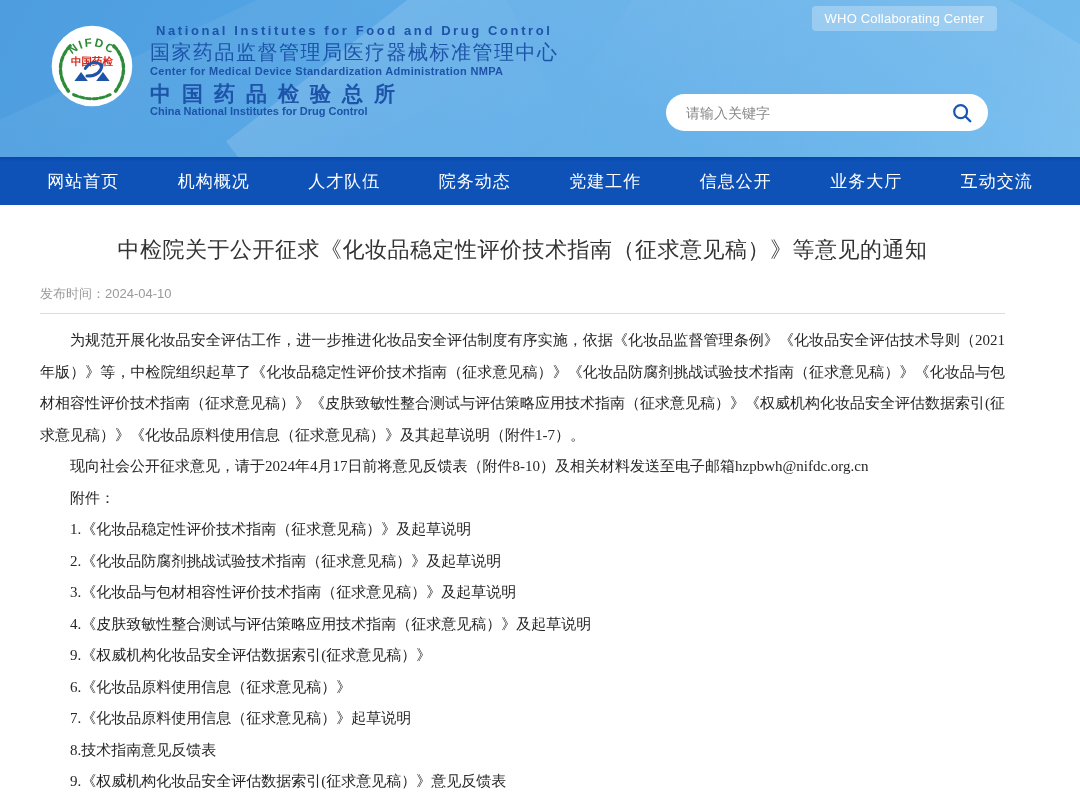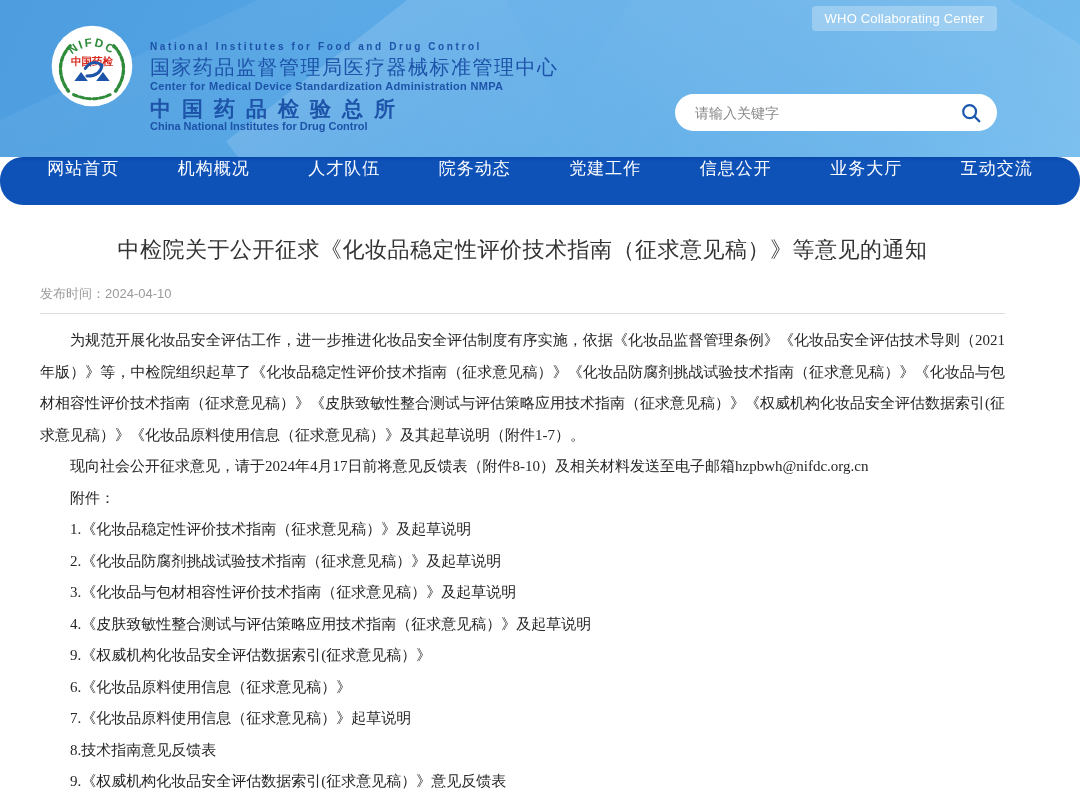--- a/index.html
+++ b/index.html
@@ -19,53 +19,52 @@
   }
   .streak { position:absolute; background:linear-gradient(180deg,rgba(255,255,255,0.14),rgba(255,255,255,0)); pointer-events:none; }
   .streak.s1 { width:900px; height:420px; left:260px; top:-180px; transform:rotate(-38deg); }
   .streak.s2 { width:500px; height:300px; left:620px; top:-60px; transform:rotate(32deg); opacity:.6; }
   .streak.s3 { width:700px; height:260px; left:-150px; top:40px; transform:rotate(-25deg); opacity:.4; }
 
   .logo-wrap { position:absolute; left:50px; top:24px; width:84px; height:84px; }
 
   .org-block { position:absolute; left:150px; top:20px; color:#1d53a8; line-height:1; white-space:nowrap; }
   .org-cn-title { font-size:31px; font-weight:700; letter-spacing:2px; }
-  .org-en-title { font-size:10px; font-weight:600; letter-spacing:2.6px; margin-top:22px; }
+  .org-en-title { font-size:13px; font-weight:600; letter-spacing:2.6px; margin-top:4px;text-align:center; }
   .org-cn-sub   { font-size:20px; font-weight:400; letter-spacing:1.5px; margin-top:5px; }
   .org-en-sub   { font-size:11px; font-weight:600; letter-spacing:0.3px; margin-top:4px; }
   .org-cn-sub2  { font-size:21px; font-weight:700; letter-spacing:11px; margin-top:6px; }
   .org-en-sub2  { font-size:11px; font-weight:700; margin-top:2px; }
 
   .who-badge {
     position:absolute; right:83px; top:6px;
     background:rgba(255,255,255,0.28); color:#fff;
     font-size:13px; padding:5px 13px; border-radius:4px;
     letter-spacing:0.2px; cursor:pointer;
   }
 
   .search-box {
-    position:absolute; right:83px; top:94px;
+    position:absolute; right:92px; top:94px;
     width:322px; height:37px; background:#fff;
     border-radius:19px; display:flex; align-items:center;
     padding:0 14px 0 18px;
     justify-content:space-between;
   }
   .search-box input {
     border:none; outline:none; flex:1; font-size:14px; color:#333;
     font-family:"Liberation Sans",sans-serif; background:transparent;
   }
   .search-box input::placeholder { color:#888; }
   .search-btn { width:24px; height:24px; cursor:pointer; display:flex; align-items:center; justify-content:center; background:none; border:none; padding:0; }
 
   
   .main-nav {
     height:48px; background:linear-gradient(#0a47ab,#0e52b8 10%);
-    display:flex; justify-content:space-around;
+    display:flex; align-items:center; justify-content:space-around;
     padding:0 18px;
-    border-radius:23px;
   }
   .nav-item { color:#fff; font-size:17px; cursor:pointer; letter-spacing:1px; }
 
   
   .article { padding:0 75px 28px 40px; }
   .article-title {
     text-align:center; color:#333; font-size:22px; font-weight:400;
     margin:30px 0 0 0; letter-spacing:0.5px;
   }
   .article-meta { color:#9a9a9a; font-size:13px; margin-top:20px; }

